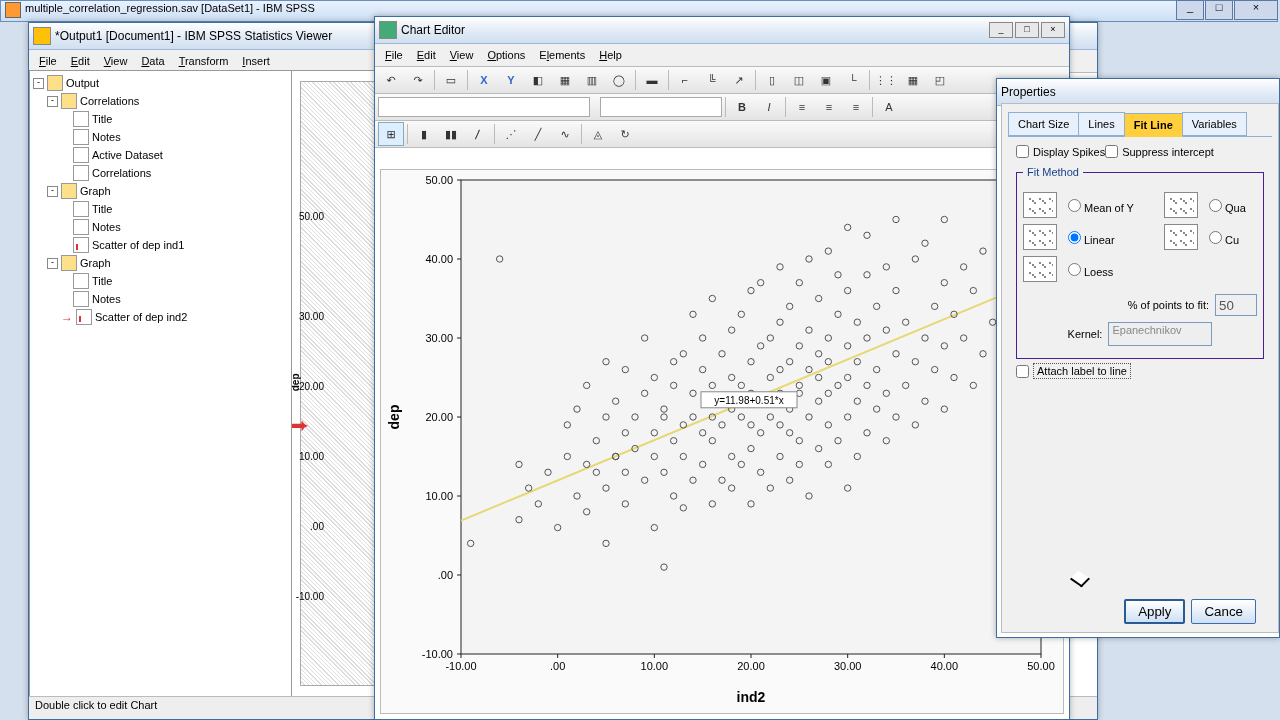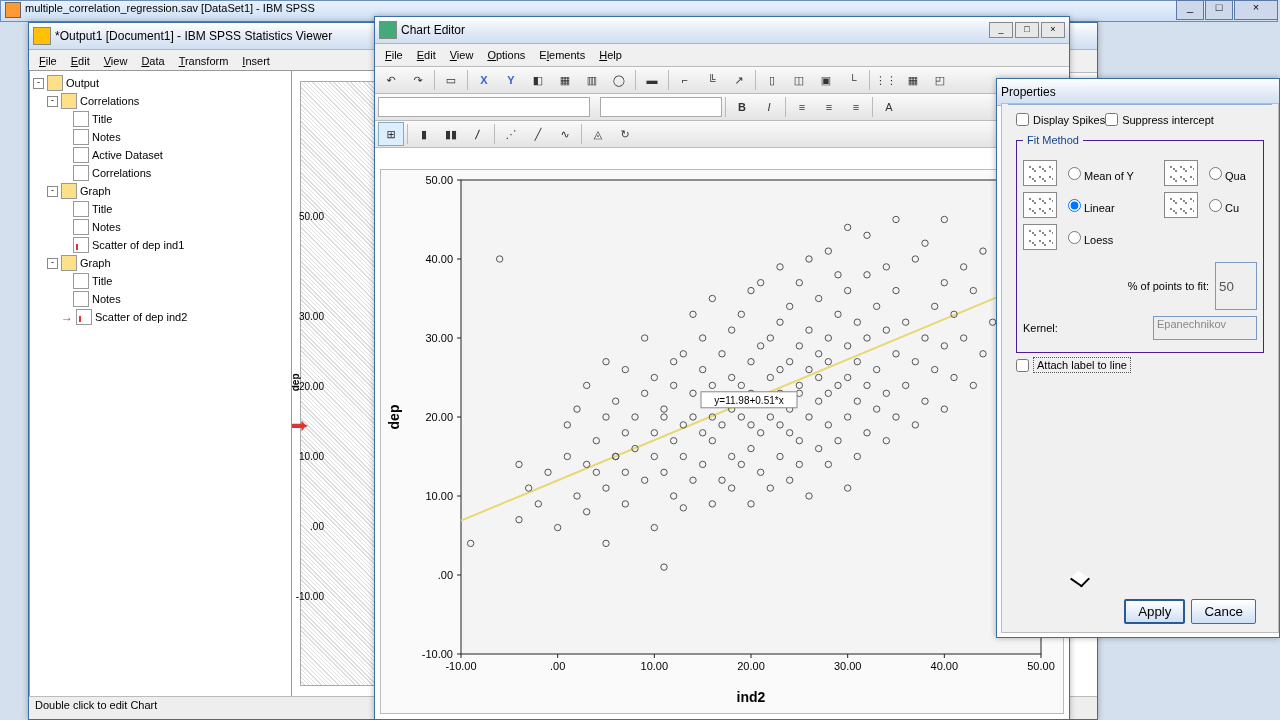--- a/index.html
+++ b/index.html
@@ -41,21 +41,21 @@
 .tab{padding:5px 9px;border:1px solid #8fb0d6;background:#e8f0fb;margin-right:-1px;font-size:11px}
 .tab.active{background:#ffcf3e;border-bottom-color:#ffcf3e;font-weight:bold;position:relative;top:1px}
 .pnl{padding:8px 8px 4px;font-size:11px}
 .chk{display:flex;align-items:center;gap:4px;margin-bottom:4px}
 .chk input{margin:0}
 fieldset{border:1px solid #4c1d95;margin:4px 0;padding:8px 6px 6px}
 legend{padding:0 4px;color:#15428b}
 .frow{display:flex;align-items:center;gap:6px;margin:6px 0}
 .ficon{width:32px;height:24px;border:1px solid #888;background:#fff;position:relative}
 .ficon::before{content:"";position:absolute;inset:3px;background:radial-gradient(circle at 30% 30%,#888 1px,transparent 1px),radial-gradient(circle at 60% 50%,#888 1px,transparent 1px),radial-gradient(circle at 80% 70%,#888 1px,transparent 1px);background-size:10px 10px}
-.txt{width:60px;height:18px;border:1px solid #7a9ac0;padding:14px 3px}
+.txt{width:60px;height:18px;border:1px solid #7a9ac0;padding:1px 3px}
 .sel{height:20px;border:1px solid #7a9ac0;background:#eee;padding:1px 3px}
 .btn{padding:3px 12px;border:1px solid #3a6ea5;background:linear-gradient(#fff,#cfe0f4);border-radius:2px}
 .btn.primary{border:2px solid #2a5a95}
 .cursor{position:absolute;width:16px;height:20px;pointer-events:none}
 .cursor::before{content:"";position:absolute;border-left:2px solid #000;border-bottom:2px solid #000;width:10px;height:12px;transform:rotate(-45deg) skewX(10deg);left:0;top:0;background:#fff}
 .attach{border:1px dotted #555;padding:1px 3px}
 .combo{width:100px;height:18px;border:1px solid #aaa;background:#fff}
 #rootwin{left:4px;top:0;width:1268px;height:18px;background:linear-gradient(#e8f2ff,#cddff4);border:1px solid #6b8db8;font-size:11px;padding:1px 4px;display:flex;align-items:flex-start}
 #rootwin .ico{width:14px;height:14px;background:#ff9933;border:1px solid #666;margin-right:4px}
 </style>
@@ -454,20 +454,26 @@
       </svg>
   <div style="position:absolute;right:4px;top:2px;font-size:10px">R² L</div>
  </div>
 </div>
 
 <div class="win" id="props">
  <div class="titlebar">
   <span>Properties</span>
  </div>
  <div class="body">
+  <div class="tabs">
+   <div class="tab">Chart Size</div>
+   <div class="tab">Lines</div>
+   <div class="tab active">Fit Line</div>
+   <div class="tab">Variables</div>
+  </div>
   <div class="pnl" style="border-top:1px solid #8fb0d6;margin:0 6px">
    <div style="display:flex;">
     <label class="chk">
             <input type="checkbox" style="">
             <span>Display Spikes</span>
           </label>
     <label class="chk">
             <input type="checkbox" style="">
             <span>Suppress intercept</span>
           </label>
@@ -497,21 +503,21 @@
       <div class="frow">
                 <span class="ficon"></span>
                 <label><input type="radio" name="fm" style=""><span>Cu</span></label>
               </div>
      </div>
     </div>
     <div class="frow" style="justify-content:flex-end">
             <span>% of points to fit:</span>
             <input class="txt" style="width: 34px;" disabled="" value="50">
           </div>
-    <div class="frow" style="justify-content:space-between">
+    <div class="frow" style="justify-content:center">
             <span>Kernel:</span>
             <span class="sel" style="width:96px;color:#888">Epanechnikov</span>
           </div>
    </fieldset>
    <label class="chk">
           <input type="checkbox" style="">
           <span class="attach">Attach label to line</span>
         </label>
    <div class="cursor" style="left:72px;top:468px"></div>
    <div style="position:absolute;bottom:8px;right:22px;display:flex;gap:6px">

